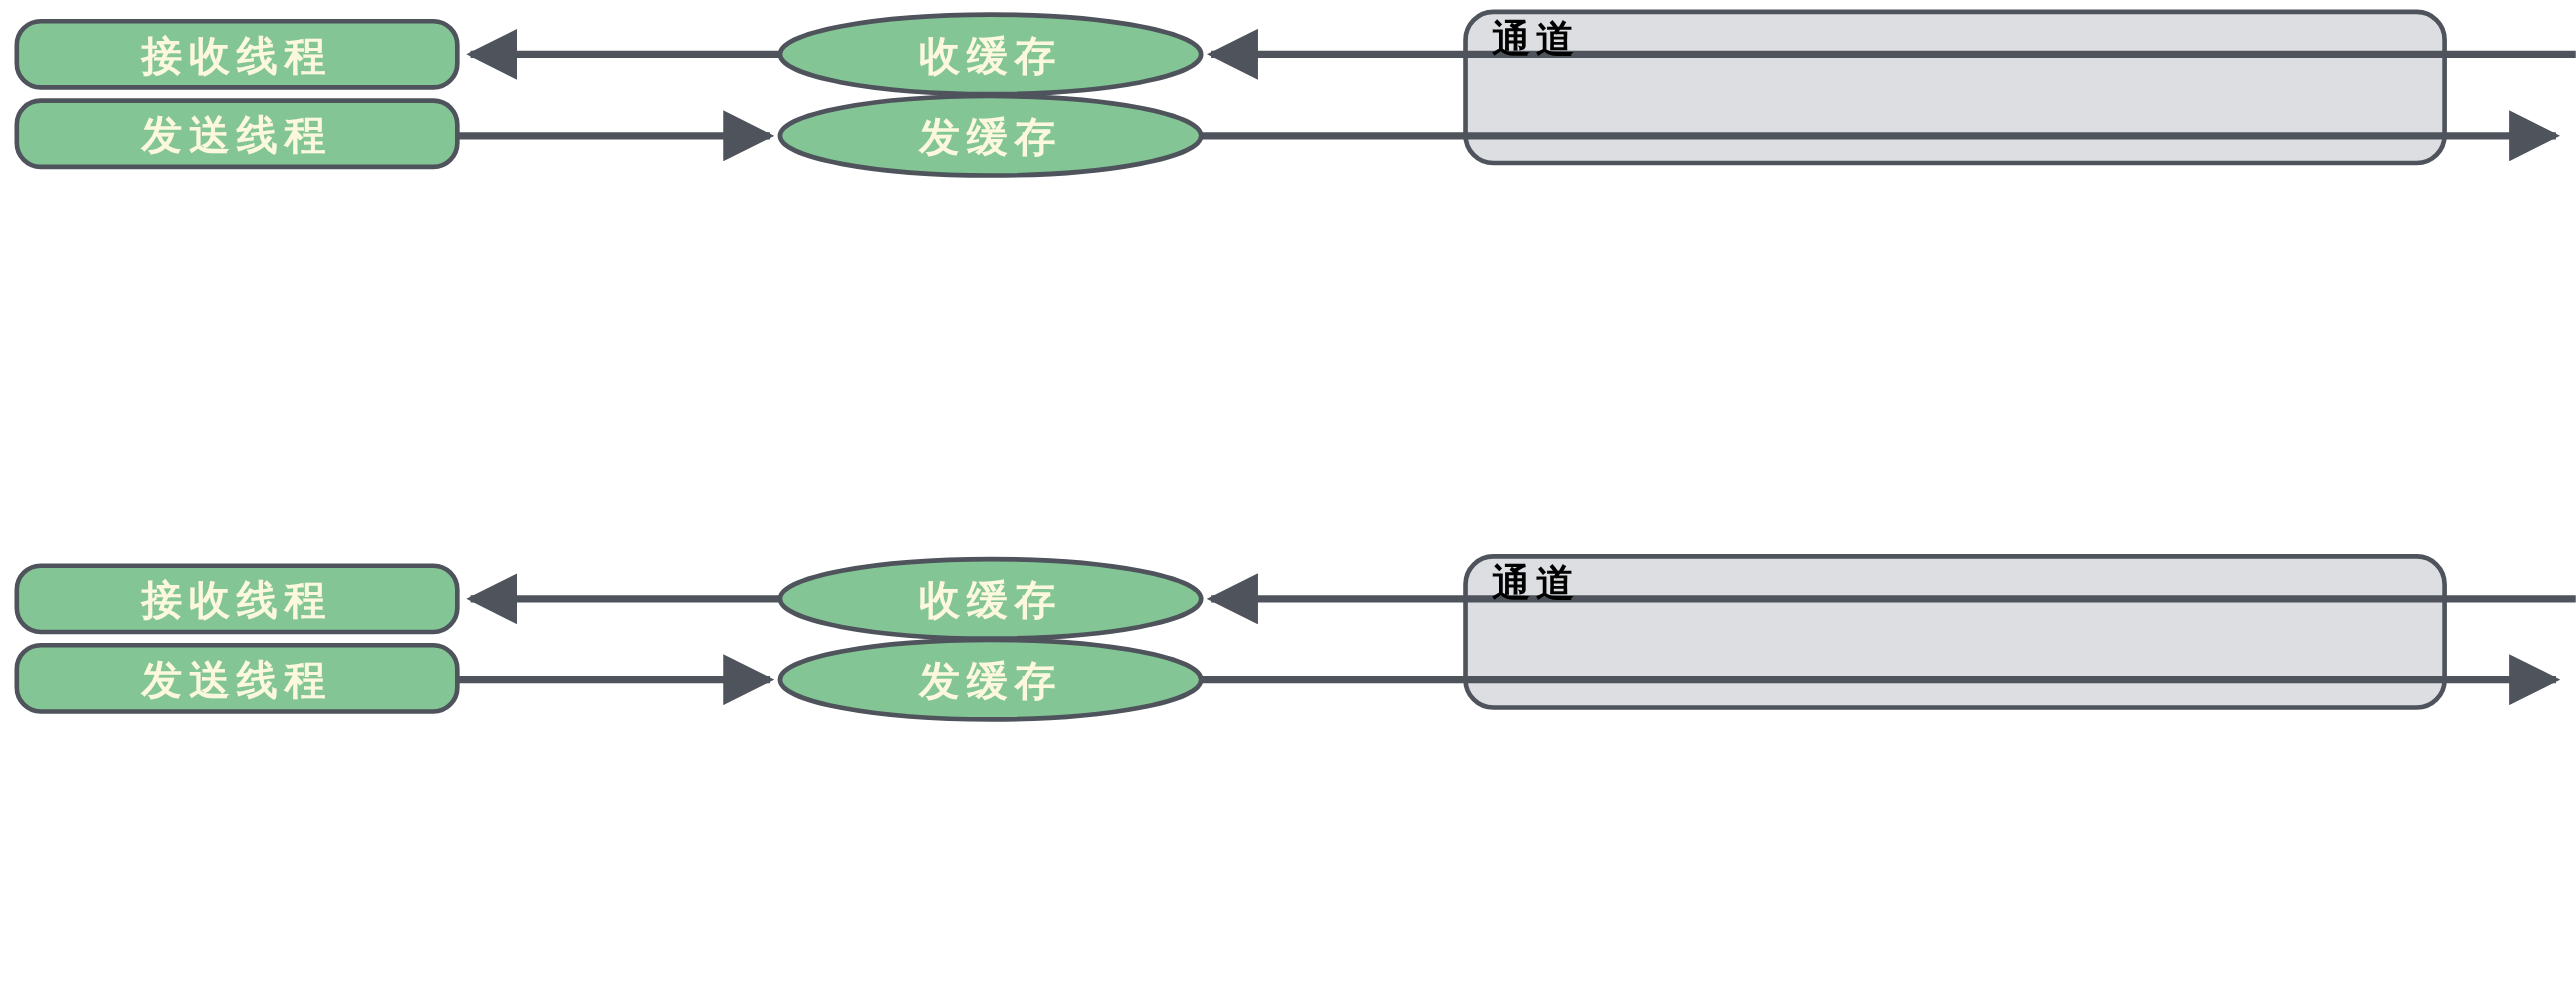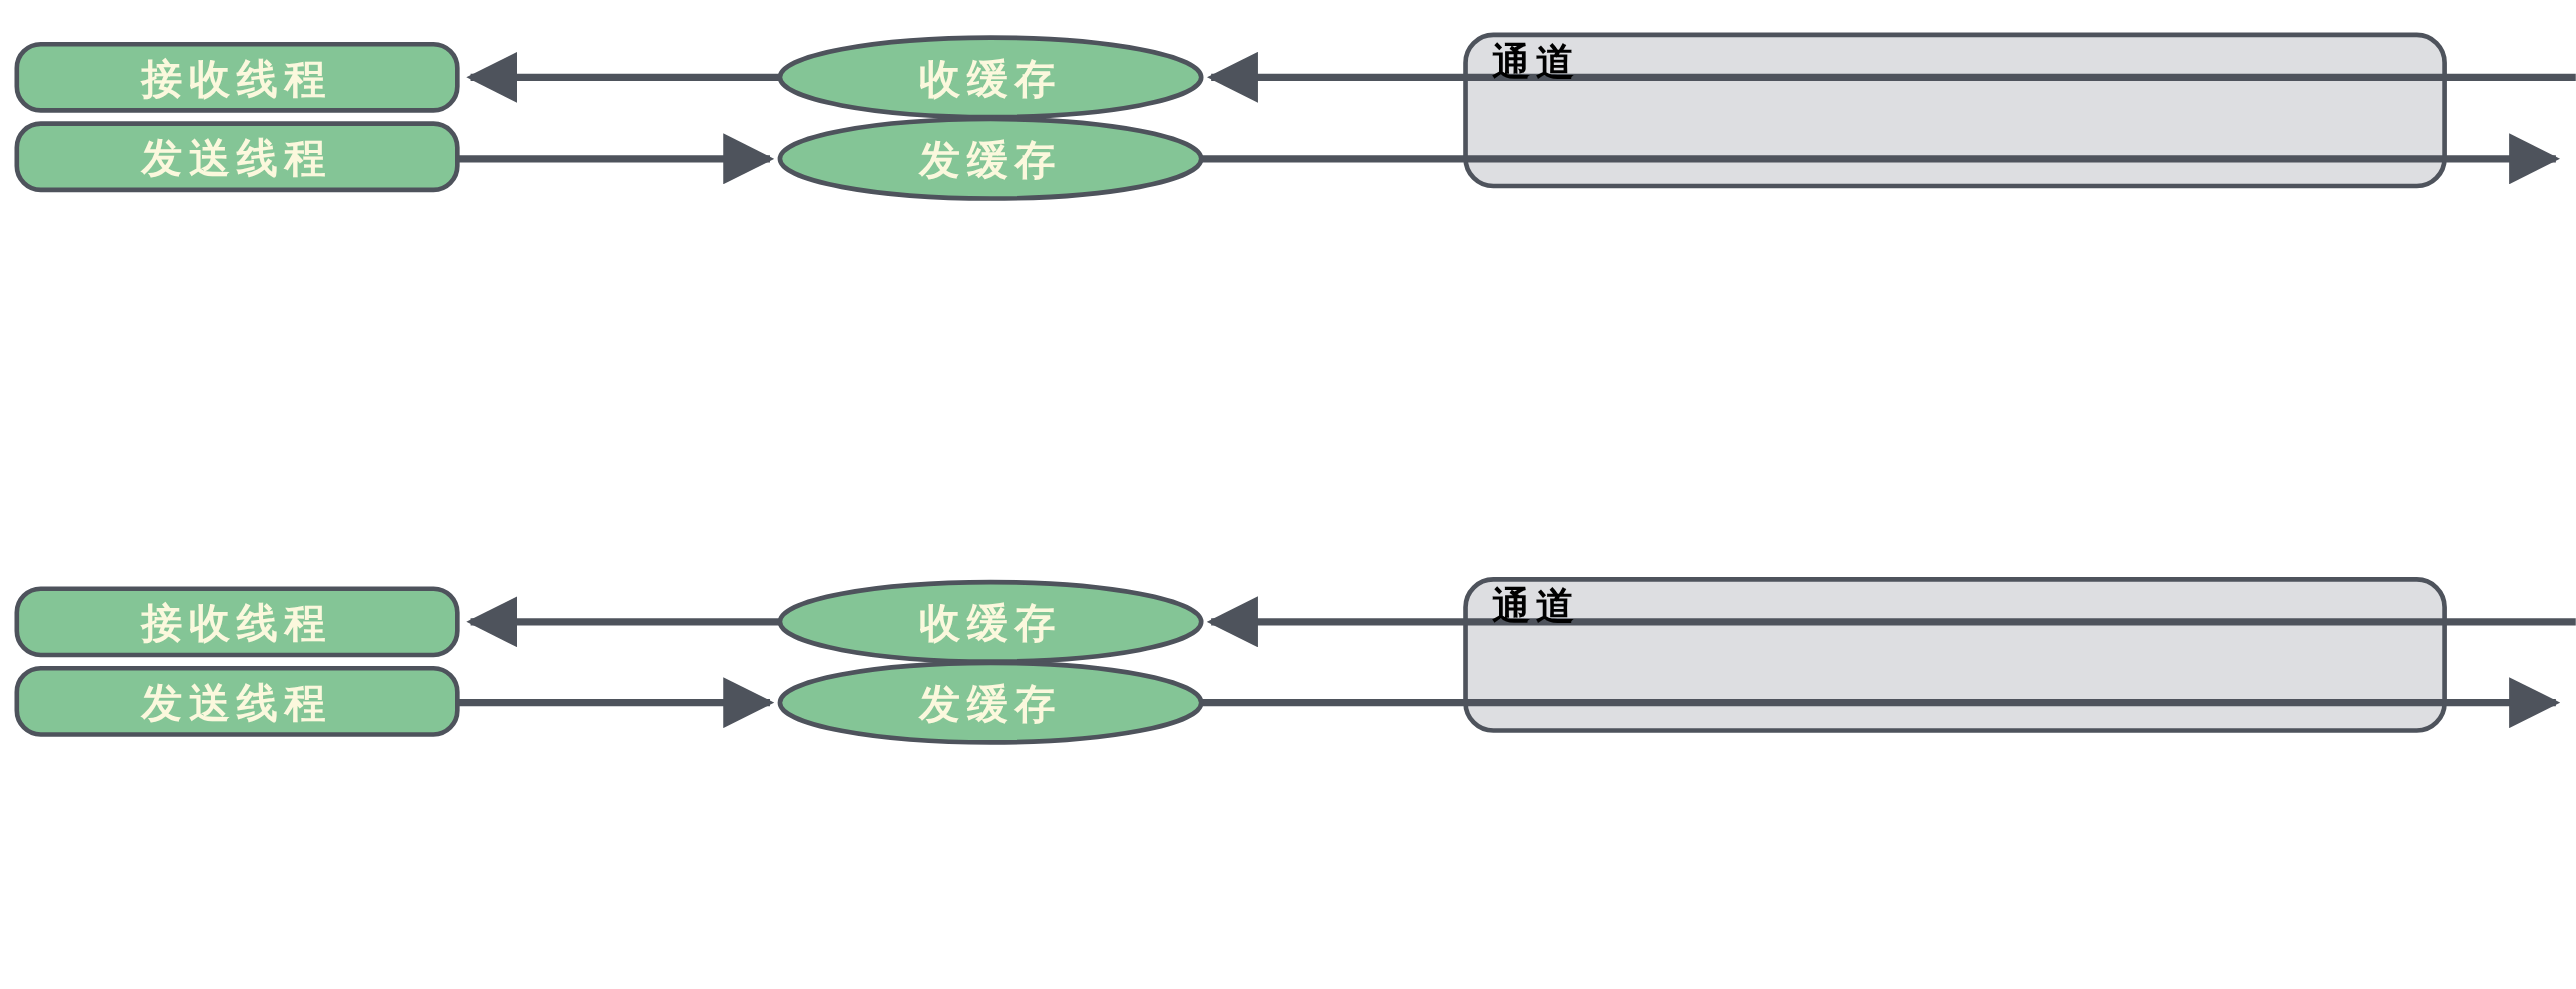--- a/index.html
+++ b/index.html
@@ -12,21 +12,20 @@
     width: 2576px;
     height: 989px;
     overflow: hidden;
     font-family: "DejaVu Sans", sans-serif;
   }
   #stage {
     position: relative;
     width: 2576px;
     height: 758px;
     background: #ffffff;
-    margin-top: 23px;
   }
   #diagram-svg {
     position: absolute;
     top: 0;
     left: 0;
     width: 2576px;
     height: 989px;
     display: block;
   }
   .node-shape {

